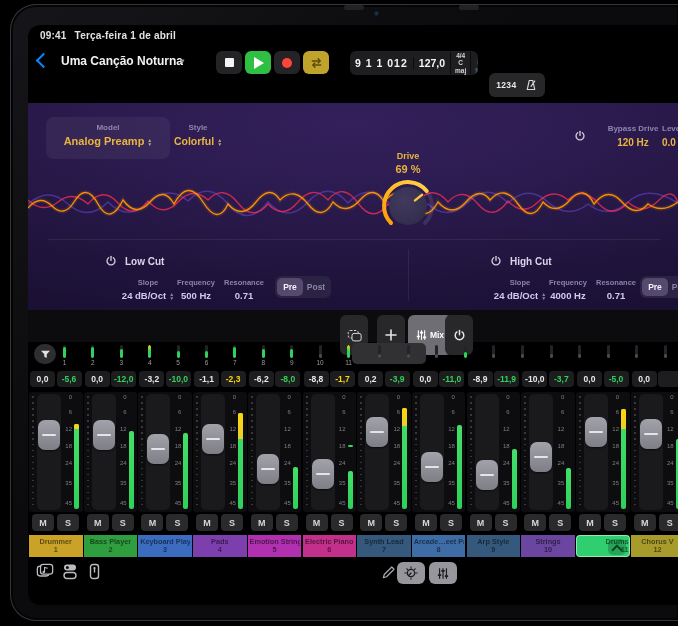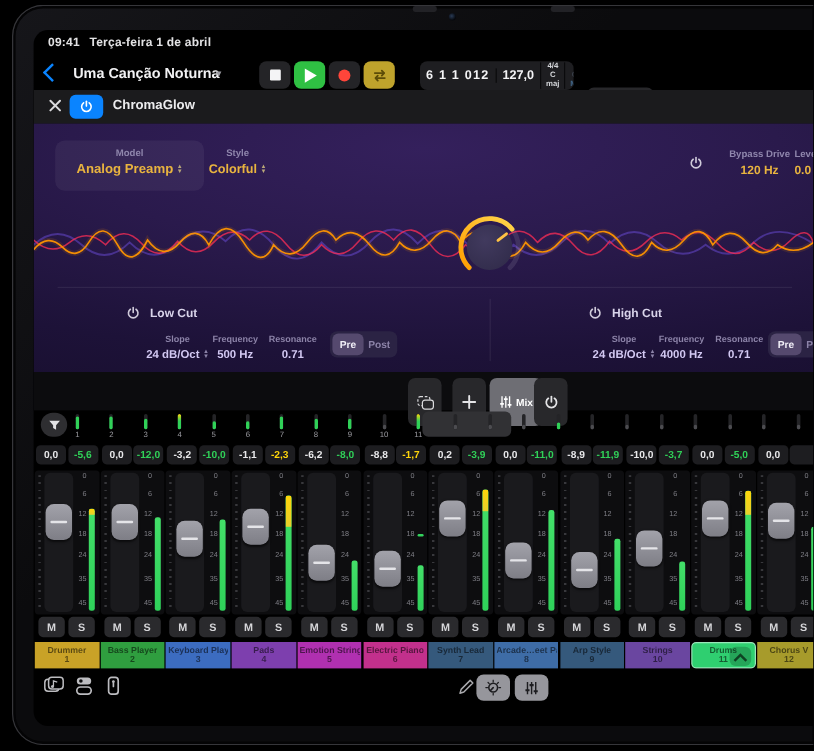--- a/index.html
+++ b/index.html
@@ -103,21 +103,21 @@
          background:linear-gradient(to top,#2fd15a,#43df69);}
   .meter .ytip{position:absolute;top:0;left:0;width:100%;background:linear-gradient(#ffd60a,#e7d02c);}
   .mtick{position:absolute;left:45px;width:5px;height:2px;background:#34d45e;border-radius:1px;}
   .msrow{position:absolute;top:143px;left:0;width:100%;height:17px;}
   .msbtn{position:absolute;top:0;width:22px;height:17px;background:#2a2a2d;border-radius:4px;
          color:#d6d6d9;font-size:9px;font-weight:700;display:flex;align-items:center;justify-content:center;}
   .tab{position:absolute;top:164px;left:0;width:53.5px;height:22px;box-sizing:border-box;
        display:flex;flex-direction:column;align-items:center;justify-content:center;line-height:1.15;}
   .tab .tname{font-size:7.3px;font-weight:700;color:rgba(0,0,0,.55);max-width:50px;white-space:nowrap;overflow:hidden;}
   .tab .tnum{font-size:7.3px;font-weight:700;color:rgba(0,0,0,.55);}
-  .tab.sel{border:1px solid rgba(255,255,255,.5);border-radius:4px;}
+  .tab.sel{border:1px solid rgba(255,255,255,.5);border-radius:4px;align-items:flex-end;}
   .tab-chev{position:absolute;right:3px;top:3px;width:18px;height:16px;border-radius:5px;background:rgba(0,0,0,.2);}
   .tab-chev::after{content:"";position:absolute;left:5px;top:6.5px;width:6px;height:6px;
        border-left:2px solid rgba(0,0,0,.6);border-top:2px solid rgba(0,0,0,.6);transform:rotate(45deg);}
 
   
   .botbar{left:0;top:535px;width:100%;height:32px;}
   .bot-ic{top:3px;color:#bcbcc0;}
   .bbtn{top:2px;width:28px;height:22px;background:#96969c;border-radius:6px;display:flex;align-items:center;justify-content:center;}
   svg{display:block;}
 </style>
@@ -154,53 +154,41 @@
       <div class="abs tbtn loop" style="left:275px;">
         <svg width="15" height="12" viewBox="0 0 18 14">
           <path d="M4 4.5h9" stroke="#5c4c08" stroke-width="1.8" fill="none" stroke-linecap="round"></path>
           <path d="M11 2l2.3 2.5L11 7" stroke="#5c4c08" stroke-width="1.8" fill="none" stroke-linecap="round" stroke-linejoin="round"></path>
           <path d="M14 9.5H5" stroke="#5c4c08" stroke-width="1.8" fill="none" stroke-linecap="round"></path>
           <path d="M7 7L4.7 9.5 7 12" stroke="#5c4c08" stroke-width="1.8" fill="none" stroke-linecap="round" stroke-linejoin="round"></path>
         </svg>
       </div>
 
       <div class="abs lcd" style="top:4px;left:322px;">
-        <div class="seg pos">6 1 1 012</div>
+        <div class="seg pos">9 1 1 012</div>
         <div class="seg tempo">127,0</div>
         <div class="stack">
           <div class="a">4/4</div>
           <div class="b">C maj</div>
         </div>
         <div class="stack io">
           <div class="a">In  Out</div>
           <div class="b">MIDI</div>
         </div>
       </div>
 
       <div class="abs countgrp">
         <span class="count-lbl">1234</span>
         <svg width="14" height="14" viewBox="0 0 16 16">
           <path d="M6 2.8h4l2.3 10.4H3.7z" fill="none" stroke="#d8d8dc" stroke-width="1.3" stroke-linejoin="round"></path>
           <path d="M8 9.5l4.3-6" stroke="#d8d8dc" stroke-width="1.3" stroke-linecap="round"></path>
         </svg>
       </div>
     </div>
 
-    <div class="abs plug-head">
-      <svg class="abs xicon" width="12" height="12" viewBox="0 0 12 12">
-        <path d="M2 2l8 8M10 2l-8 8" stroke="#d9d9dc" stroke-width="1.7" stroke-linecap="round"></path>
-      </svg>
-      <div class="abs pw-btn">
-        <svg width="12" height="12" viewBox="0 0 16 16">
-          <path d="M8 1.8v5.4" stroke="#fff" stroke-width="1.8" stroke-linecap="round"></path>
-          <path d="M4.9 3.6a5.3 5.3 0 1 0 6.2 0" fill="none" stroke="#fff" stroke-width="1.8" stroke-linecap="round"></path>
-        </svg>
-      </div>
-      <div class="abs plug-title">ChromaGlow</div>
-    </div>
 
     <div class="abs panel">
       <svg class="abs waves" width="650" height="95" viewBox="0 0 650 95">
         <path d="M0,46 Q20,28 40,46 T80,44 Q100,64 120,45 T160,43 Q180,22 200,46 T240,44 Q260,66 280,44 T320,45 Q340,24 360,44 T400,46 Q420,64 440,44 T480,45 Q500,26 520,44 T560,46 Q580,62 600,44 T650,45" fill="none" stroke="#7d5bff" stroke-width="1.6" opacity="0.40"></path>
         <path d="M0,42 Q15,56 30,44 T60,46 Q75,28 90,45 T120,43 Q135,60 150,44 T180,42 Q195,26 210,45 T240,46 Q255,62 270,44 T300,42 Q315,24 330,45 T360,46 Q375,60 390,43 T420,44 Q435,28 450,46 T480,43 Q495,59 510,44 T540,42 Q555,28 570,45 T600,44 Q615,58 630,43 T650,45" fill="none" stroke="#ff2d55" stroke-width="1.3" opacity="0.75"></path>
         <path d="M0,50 Q12,36 24,48 T46,44 Q58,24 70,46 T95,42 Q108,60 122,44 T146,46 Q160,20 175,44 T200,46 Q214,62 228,44 T252,42 Q266,28 280,46 T305,44 Q318,58 332,42 T356,44 Q370,26 384,46 T410,44 Q424,60 438,44 T462,42 Q476,26 490,46 T515,44 Q528,58 542,42 T566,46 Q580,28 594,44 T620,46 Q634,56 650,44" fill="none" stroke="#ff9500" stroke-width="1.4" opacity="0.95"></path>
         <path d="M0,50 Q12,36 24,48 T46,44 Q58,24 70,46 T95,42 Q108,60 122,44 T146,46 Q160,20 175,44 T200,46 Q214,62 228,44 T252,42 Q266,28 280,46 T305,44 Q318,58 332,42 T356,44 Q370,26 384,46 T410,44 Q424,60 438,44 T462,42 Q476,26 490,46 T515,44 Q528,58 542,42 T566,46 Q580,28 594,44 T620,46 Q634,56 650,44" fill="none" stroke="#ff9500" stroke-width="4.5" opacity="0.12"></path>
       </svg>
 
       <div class="abs model-box">
@@ -214,20 +202,24 @@
 
       <svg class="abs" style="left:546px;top:27px;" width="12" height="12" viewBox="0 0 16 16">
         <path d="M8 1.8v5.4" stroke="#cfcada" stroke-width="1.8" stroke-linecap="round"></path>
         <path d="M4.9 3.6a5.3 5.3 0 1 0 6.2 0" fill="none" stroke="#cfcada" stroke-width="1.8" stroke-linecap="round"></path>
       </svg>
       <div class="abs p-label" style="left:566px;top:21px;width:78px;">Bypass Drive</div>
       <div class="abs p-gold" style="left:566px;top:34px;width:78px;font-size:10px;">120 Hz</div>
       <div class="abs p-label" style="left:634px;top:21px;width:40px;text-align:left;">Level</div>
       <div class="abs p-gold" style="left:634px;top:34px;width:30px;font-size:10px;text-align:left;">0.0</div>
 
+      <div class="abs drive-wrap">
+        <div class="p-gold" style="font-size:9px;">Drive</div>
+        <div class="p-gold" style="font-size:11px;margin-top:2px;">69 %</div>
+      </div>
       <svg class="abs knob" width="60" height="60" viewBox="0 0 60 60">
         <defs>
           <linearGradient id="kg" x1="0" y1="1" x2="1" y2="0">
             <stop offset="0" stop-color="#ff9d00"></stop>
               <stop offset="1" stop-color="#ffd54a"></stop>
           </linearGradient>
           <radialGradient id="kf" cx="0.4" cy="0.35" r="0.9">
             <stop offset="0" stop-color="#413a5e"></stop>
               <stop offset="1" stop-color="#2e2947"></stop>
           </radialGradient>

